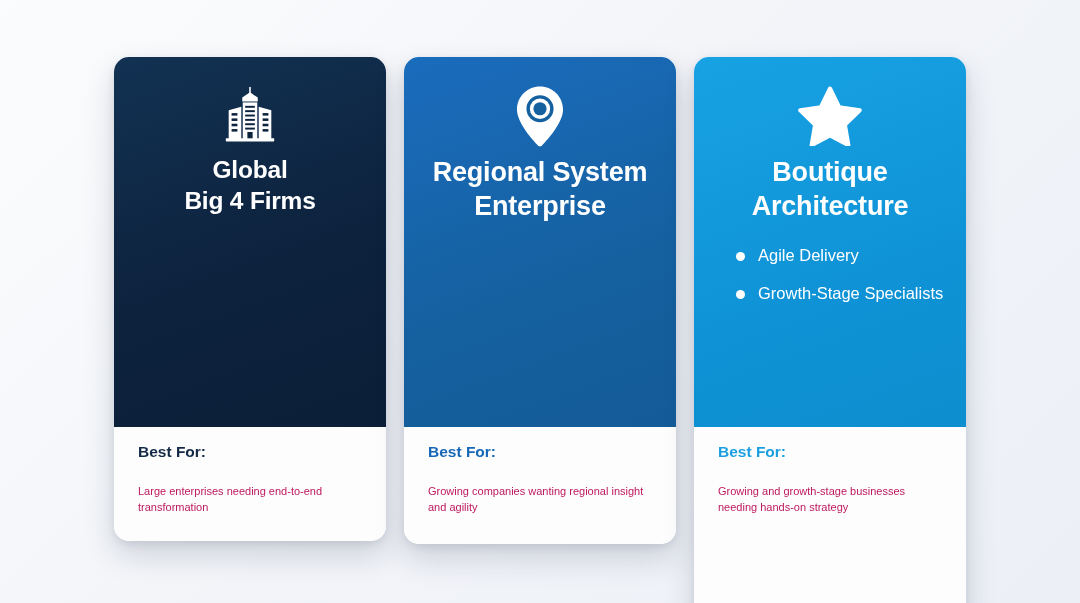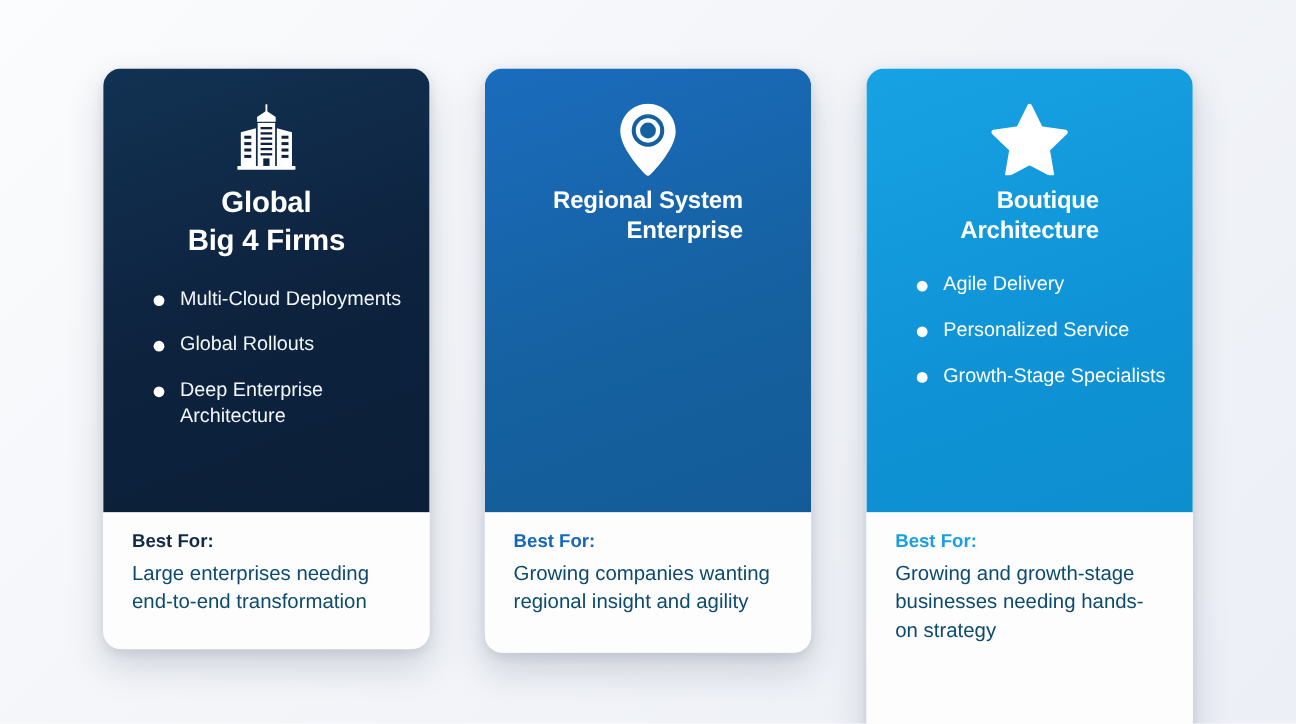--- a/index.html
+++ b/index.html
@@ -15,21 +15,21 @@
     background: linear-gradient(135deg, #fbfcfd 0%, #f3f5f9 45%, #eceff6 100%);
     position: relative;
   }
 
   #stage {
     position: absolute;
     inset: 0;
     display: flex;
     justify-content: center;
     align-items: flex-start;
-    gap: 46px;
+    gap: 18px;
     padding-top: 57px;
   }
 
   .card {
     width: 272px;
     border-radius: 15px;
     overflow: hidden;
     background: #ffffff;
     box-shadow: 0 14px 30px rgba(22, 38, 66, 0.17),
                 0 3px 9px rgba(22, 38, 66, 0.09);
@@ -67,21 +67,21 @@
   .card-title {
     color: #ffffff;
     font-size: 24.5px;
     font-weight: bold;
     line-height: 1.26;
     text-align: center;
     letter-spacing: -0.2px;
     margin-bottom: 22px;
   }
   .card-2 .card-title,
-  .card-3 .card-title { font-size: 20px; text-align: right; }
+  .card-3 .card-title { font-size: 27px; }
 
   .features {
     list-style: none;
     width: 100%;
     padding-left: 20px;
   }
   .feature {
     display: flex;
     align-items: flex-start;
     margin-bottom: 16px;
@@ -104,30 +104,30 @@
 
   
   .footer {
     flex: 1 1 auto;
     background: #fdfdfe;
     padding: 16px 24px 0 24px;
   }
   .footer-label {
     font-size: 15.5px;
     font-weight: bold;
-    margin-bottom: 5px;
+    margin-bottom: 23px;
   }
   .card-1 .footer-label { color: #132a47; }
   .card-2 .footer-label { color: #1668b6; }
   .card-3 .footer-label { color: #1b9fe0; }
 
   .footer-text {
-    font-size: 17px;
+    font-size: 11px;
     line-height: 1.42;
-    color: #0c4a6e;
+    color: #be185d;
   }
 </style>
 </head>
 <body>
 
 <div id="stage">
 
   <div class="card card-1">
     <div class="panel">
       <div class="icon-wrap">
@@ -156,34 +156,20 @@
             <rect x="45" y="34.5" width="6" height="2.6"></rect>
             <rect x="45" y="40" width="6" height="2.6"></rect>
             <rect x="45" y="45.5" width="6" height="2.6"></rect>
           </g>
         </svg>
       </div>
       <div class="card-title">
         <span>Global</span><br>
         <span>Big 4 Firms</span>
       </div>
-      <ul class="features">
-        <li class="feature">
-          <span class="bullet"></span>
-          <span class="feature-text">Multi-Cloud Deployments</span>
-        </li>
-        <li class="feature">
-          <span class="bullet"></span>
-          <span class="feature-text">Global Rollouts</span>
-        </li>
-        <li class="feature">
-          <span class="bullet"></span>
-          <span class="feature-text">Deep Enterprise Architecture</span>
-        </li>
-      </ul>
     </div>
     <div class="footer">
       <div class="footer-label">Best For:</div>
       <div class="footer-text">Large enterprises needing end-to-end transformation</div>
     </div>
   </div>
 
   <div class="card card-2">
     <div class="panel">
       <div class="icon-wrap">
@@ -216,24 +202,20 @@
         <span>Boutique</span><br>
         <span>Architecture</span>
       </div>
       <ul class="features">
         <li class="feature">
           <span class="bullet"></span>
           <span class="feature-text">Agile Delivery</span>
         </li>
         <li class="feature">
           <span class="bullet"></span>
-          <span class="feature-text">Personalized Service</span>
-        </li>
-        <li class="feature">
-          <span class="bullet"></span>
           <span class="feature-text">Growth-Stage Specialists</span>
         </li>
       </ul>
     </div>
     <div class="footer">
       <div class="footer-label">Best For:</div>
       <div class="footer-text">Growing and growth-stage businesses needing hands-on strategy</div>
     </div>
   </div>
 

